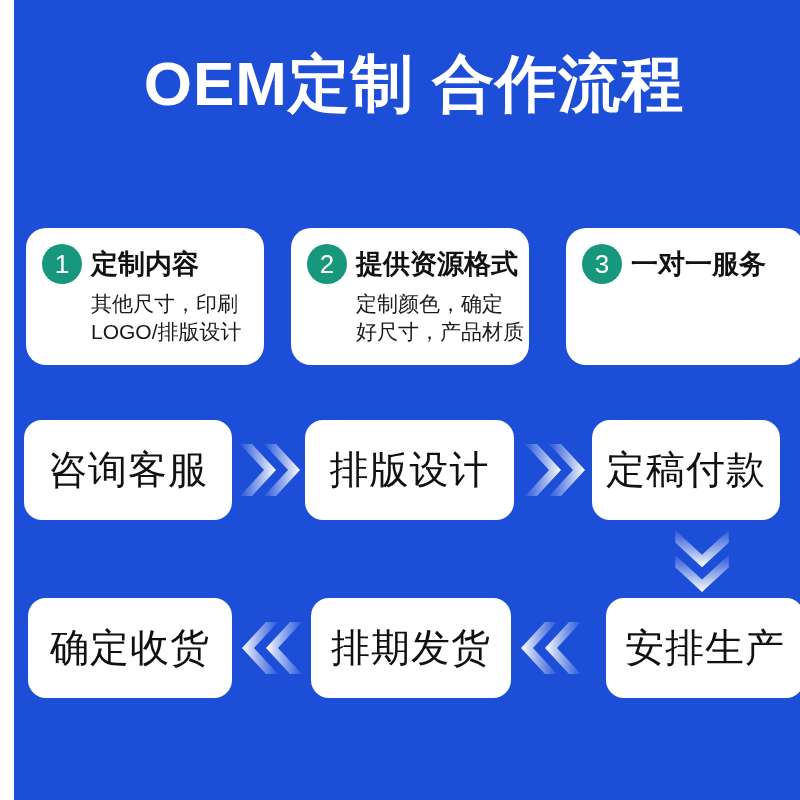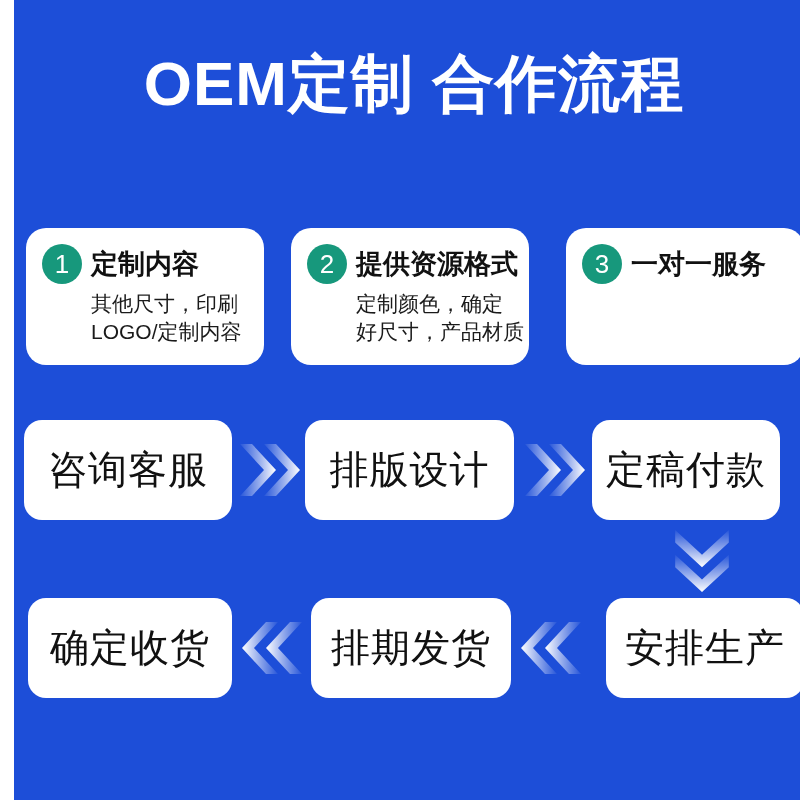--- a/index.html
+++ b/index.html
@@ -159,21 +159,21 @@
     <div id="title">OEM定制 合作流程</div>
   </div>
 
   <div class="card" id="card-1">
     <div class="card-head">
       <div class="card-badge">1</div>
       <div class="card-title">定制内容</div>
     </div>
     <div class="card-body">
       <span class="bline">其他尺寸，印刷</span>
-      <span class="bline">LOGO/定制内容</span>
+      <span class="bline">LOGO/排版设计</span>
     </div>
   </div>
 
   <div class="card" id="card-2">
     <div class="card-head">
       <div class="card-badge">2</div>
       <div class="card-title">提供资源格式</div>
     </div>
     <div class="card-body">
       <span class="bline">定制颜色，确定</span>

